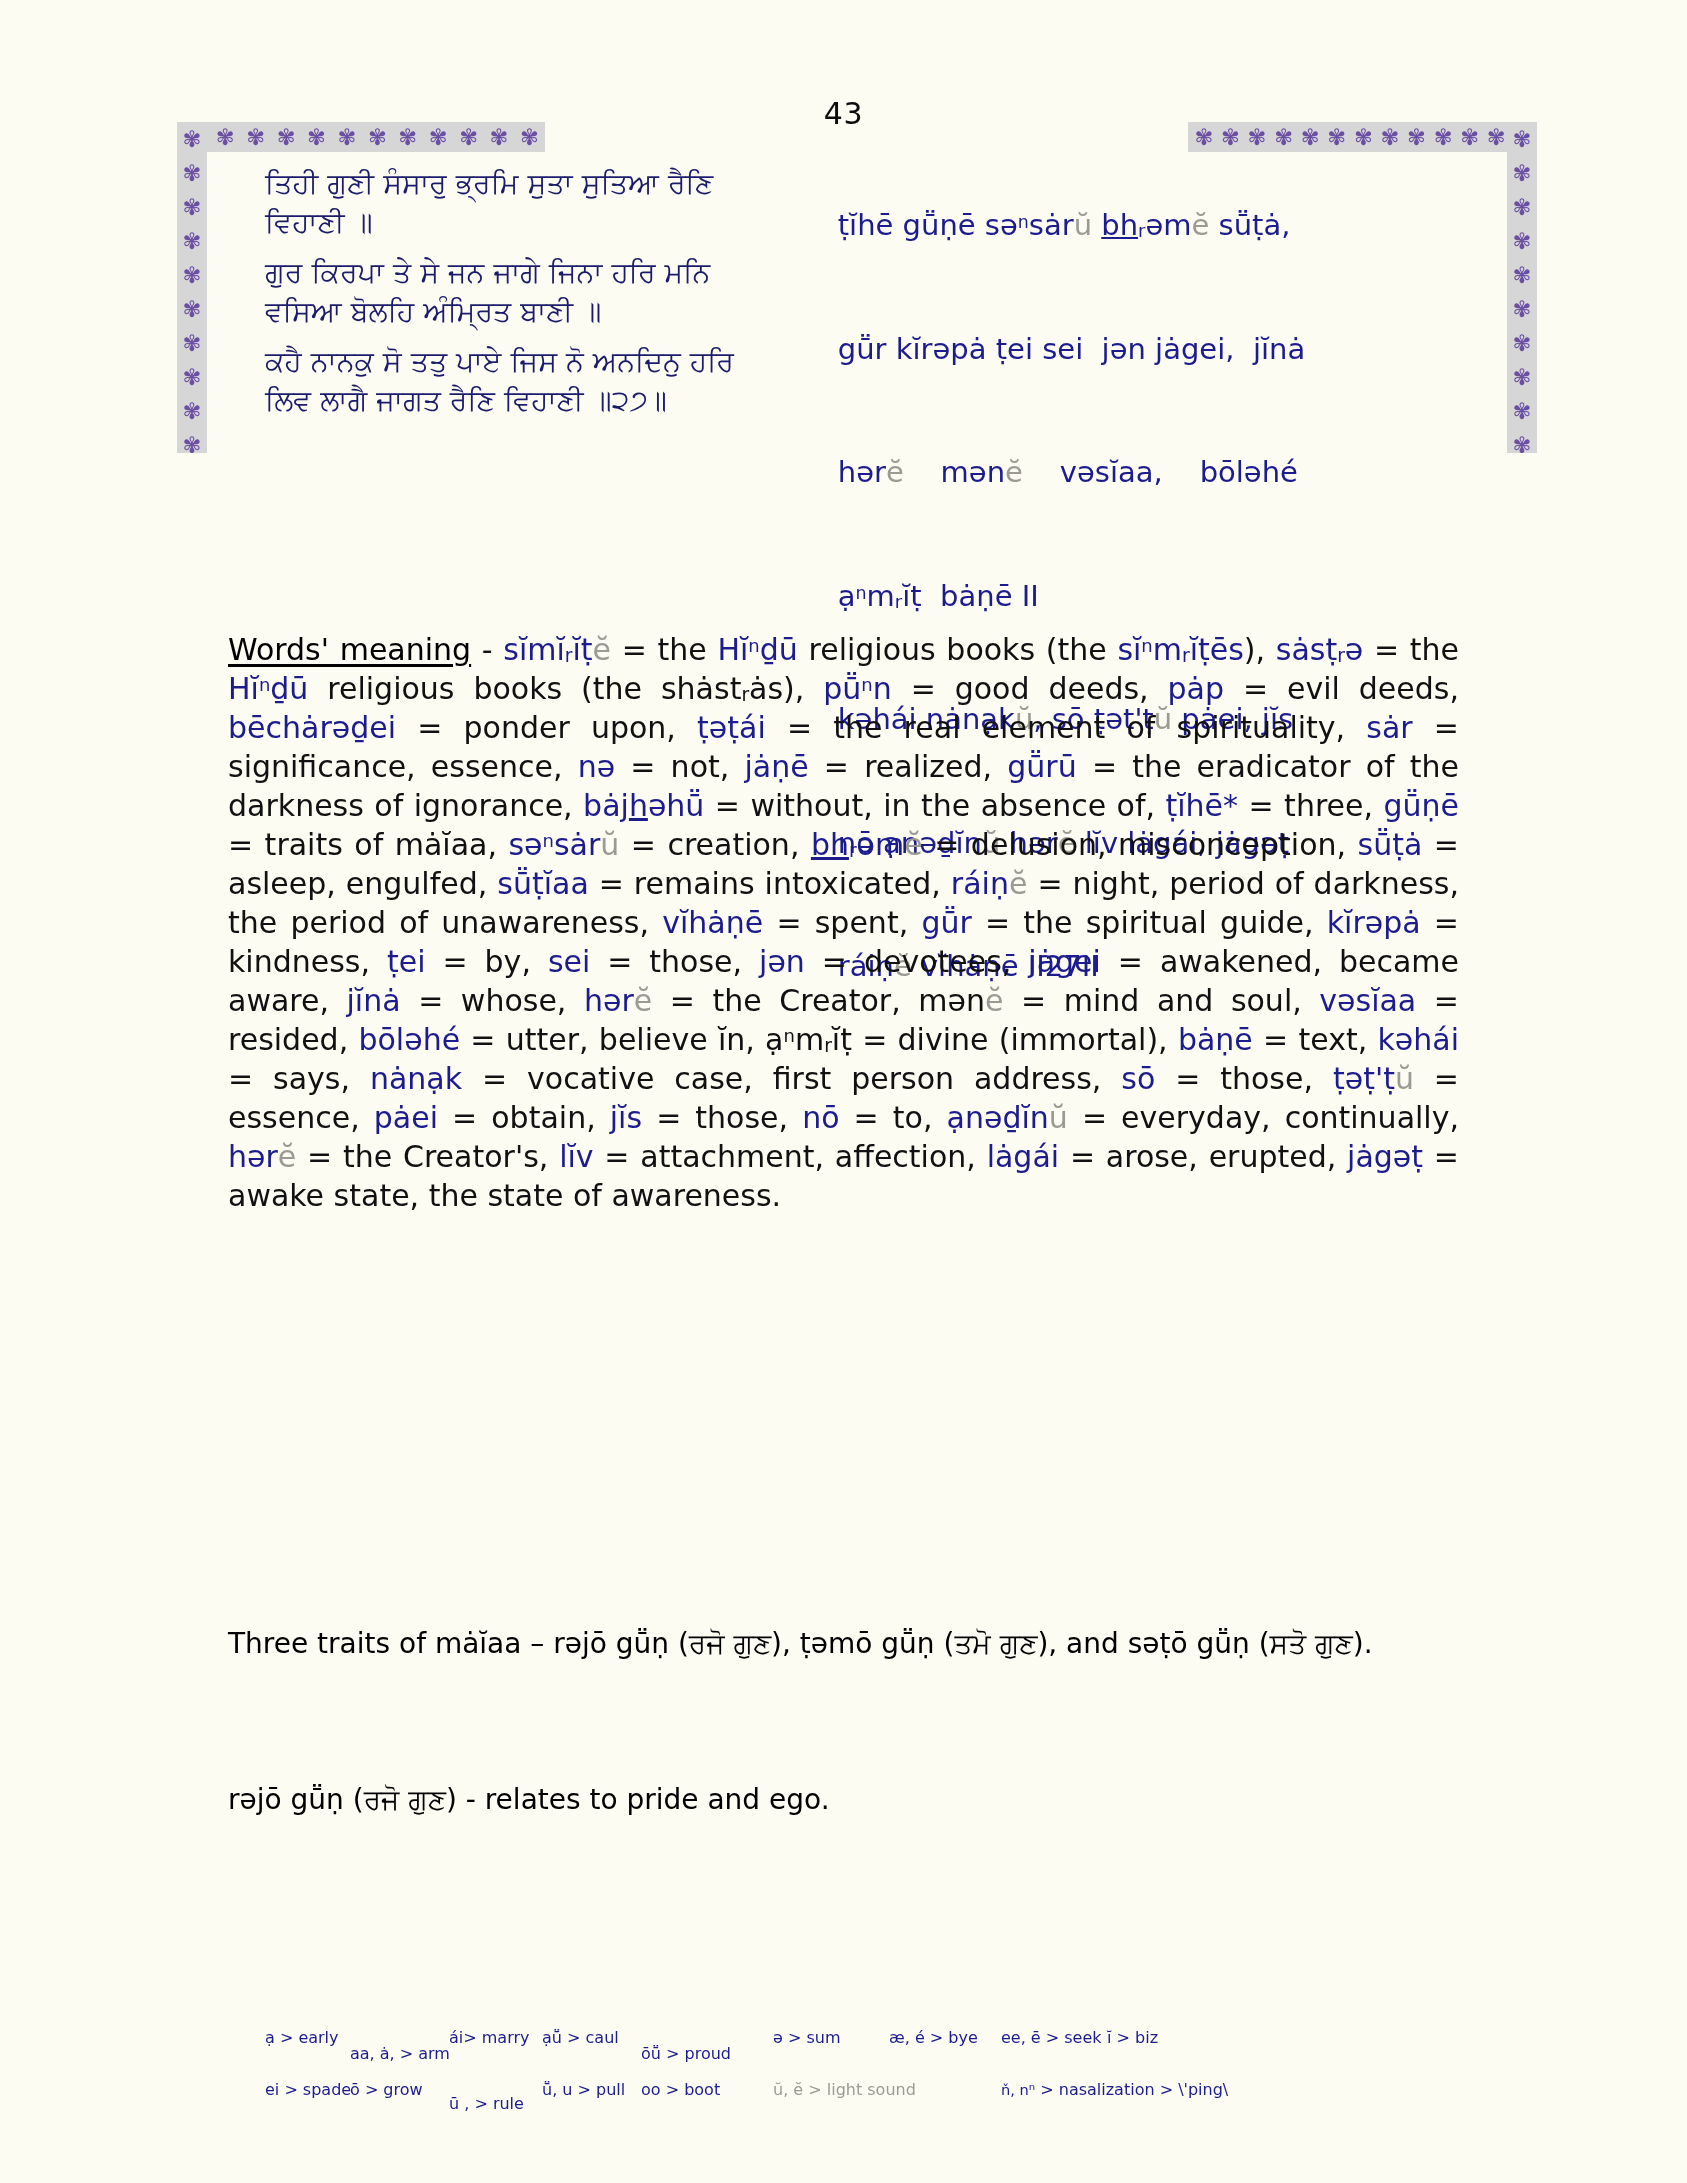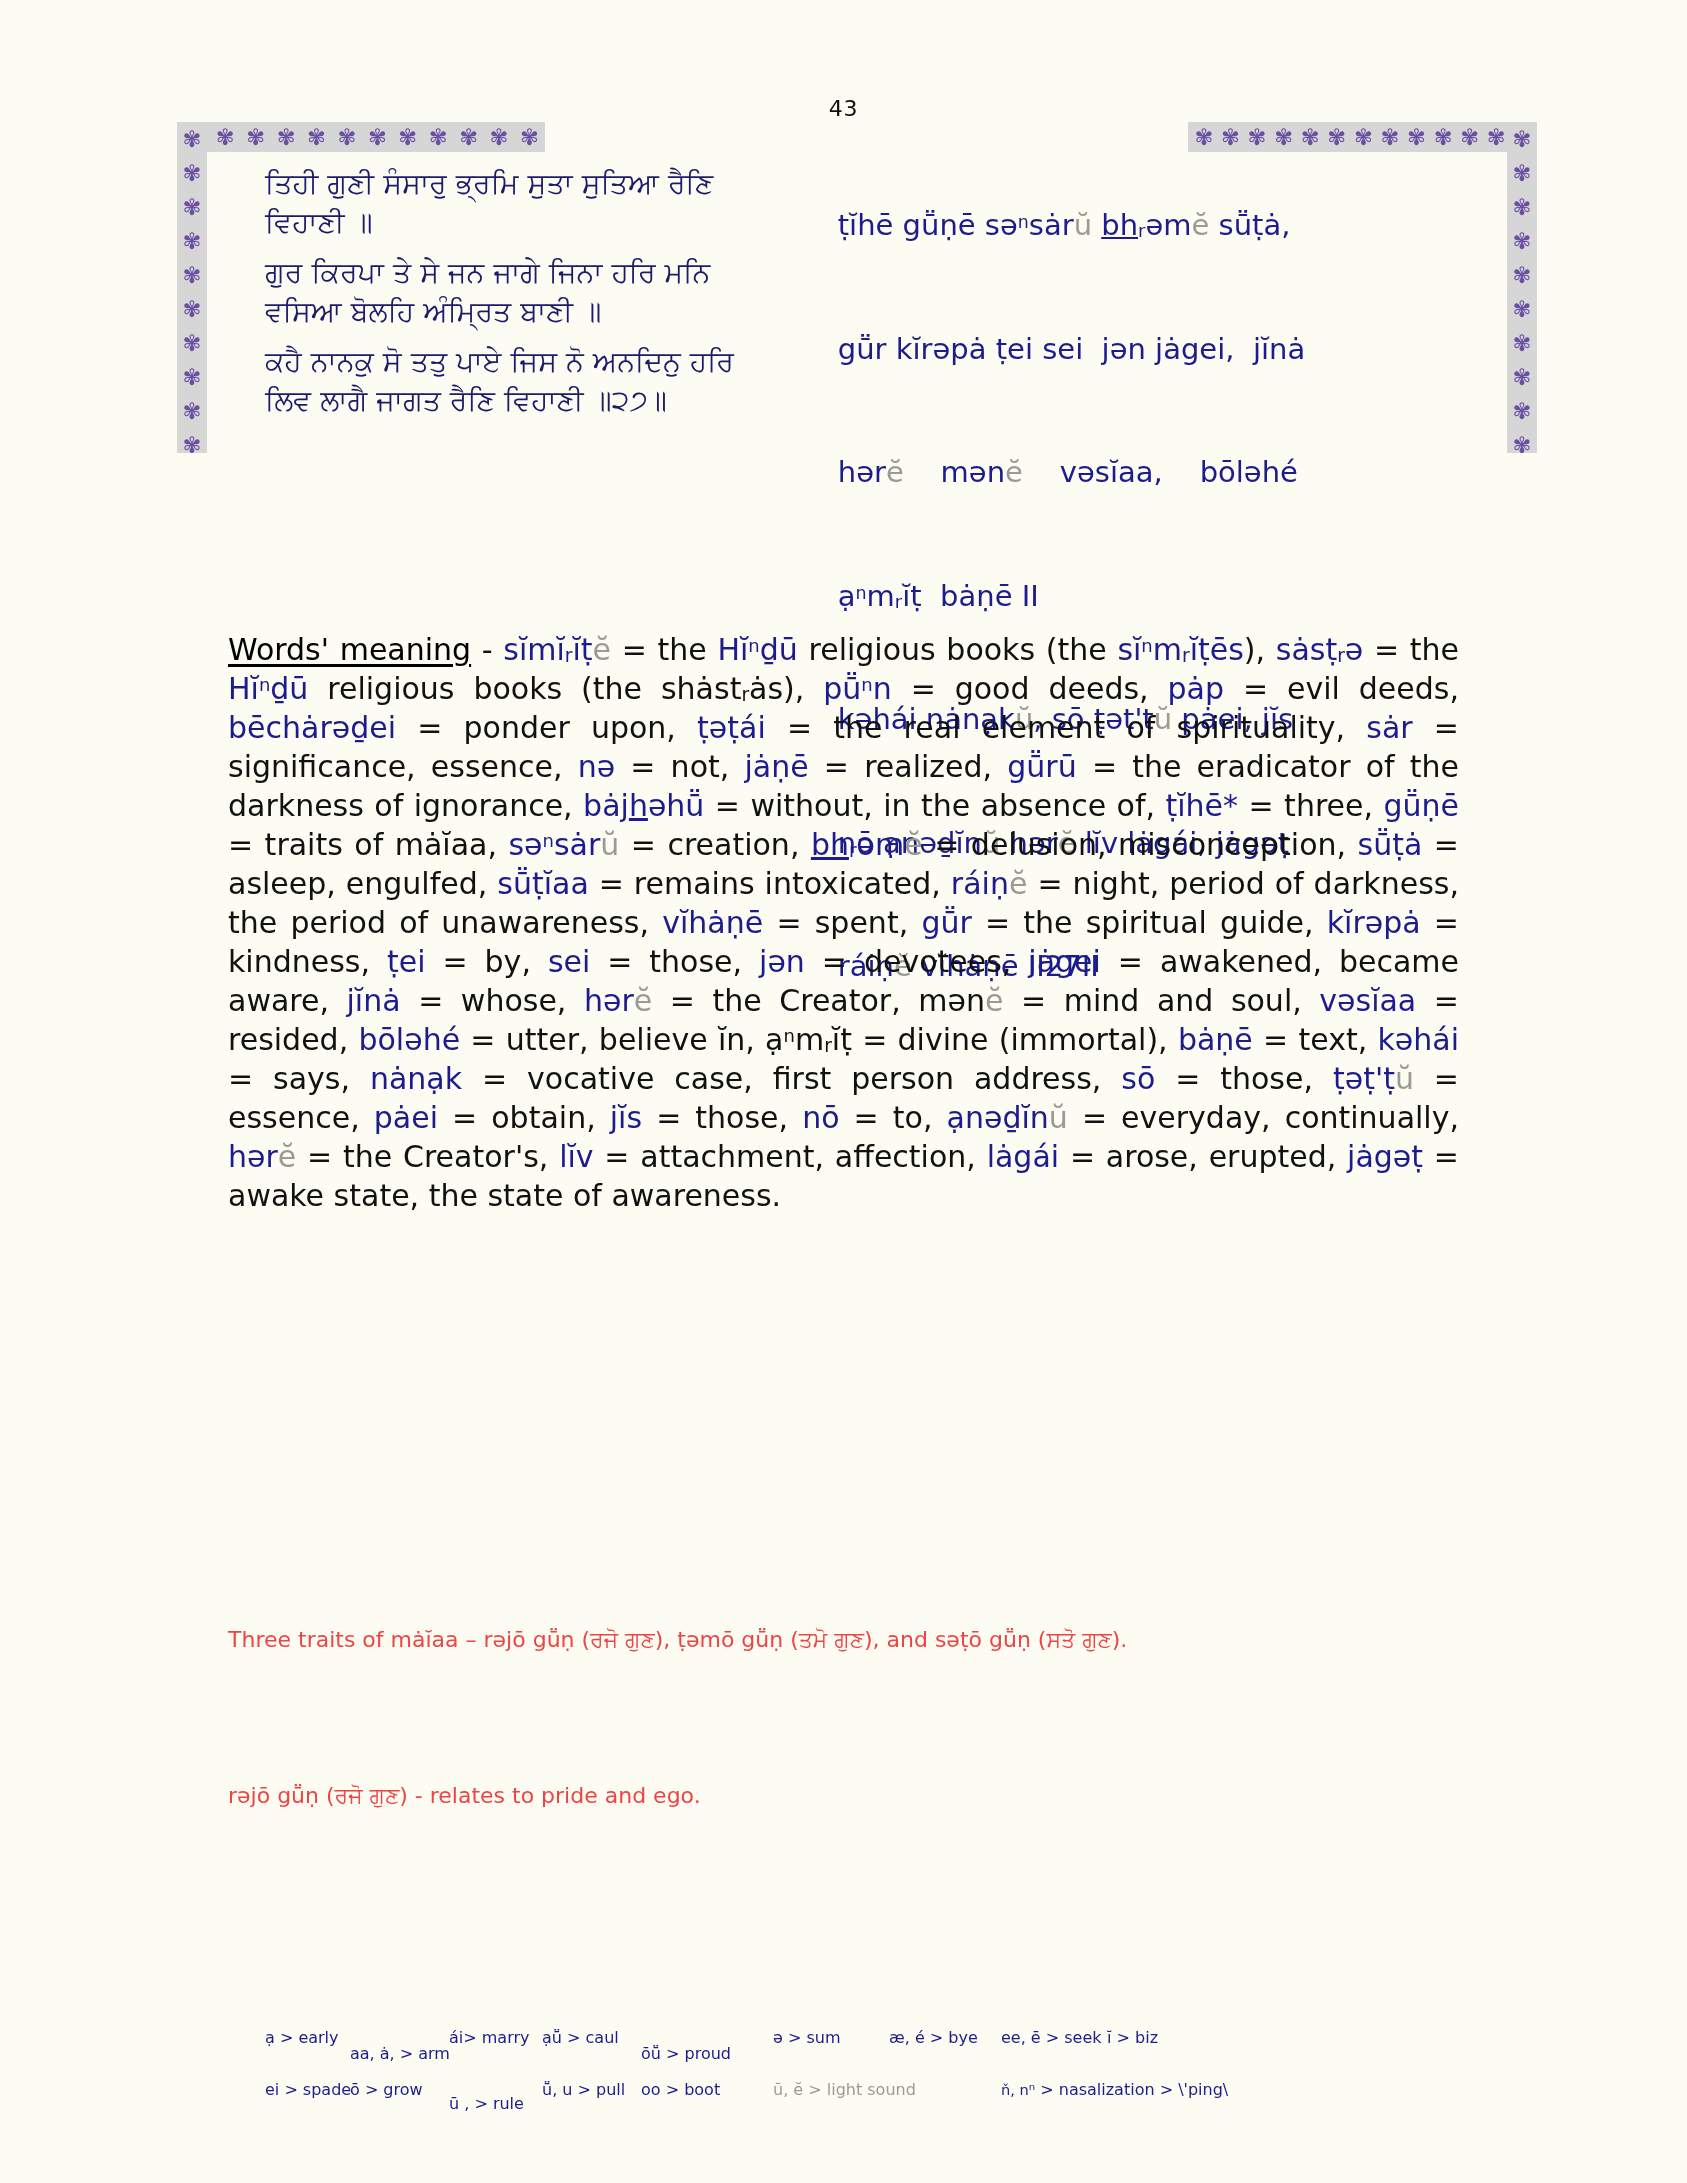--- a/index.html
+++ b/index.html
@@ -9,21 +9,21 @@
     font-family:"DejaVu Sans", sans-serif;
     -webkit-font-smoothing:antialiased;
     position:relative;
     overflow:hidden;
   }
   .page { position:relative; width:1687px; height:2183px; }
 
   
   .page-number{
     position:absolute; top:96px; left:0; width:1687px;
-    text-align:center; font-size:22px; color:#0d0d0d;
+    text-align:center; font-size:30px; color:#0d0d0d;
     font-family:"DejaVu Sans", sans-serif; letter-spacing:0.7px;
   }
 
   
   .ornament-row{
     position:absolute;
     background:#d6d6d6;
     display:flex; align-items:center;
     overflow:hidden;
     white-space:nowrap;
@@ -84,21 +84,21 @@
     font-family:"DejaVu Sans", sans-serif;
   }
   .meaning .label{
     color:#000000; text-decoration:underline; text-underline-offset:4px;
   }
   .tr{ color:#1c1c8f; }          
 
   
   .para{
     position:absolute; left:228px; width:1231px;
-    font-size:22px; line-height:1.42; color:#ef4444;
+    font-size:28px; line-height:1.42; color:#000000;
     font-family:"DejaVu Sans", sans-serif;
   }
   #para-traits  { top:1624px; }
   #para-rajo    { top:1780px; }
   #para-tamo    { top:1843px; }
 
   
   .pron-key{
     position:absolute; left:265px; top:2028px; width:1164px;
     color:#1c1c8f; font-size:16px;

